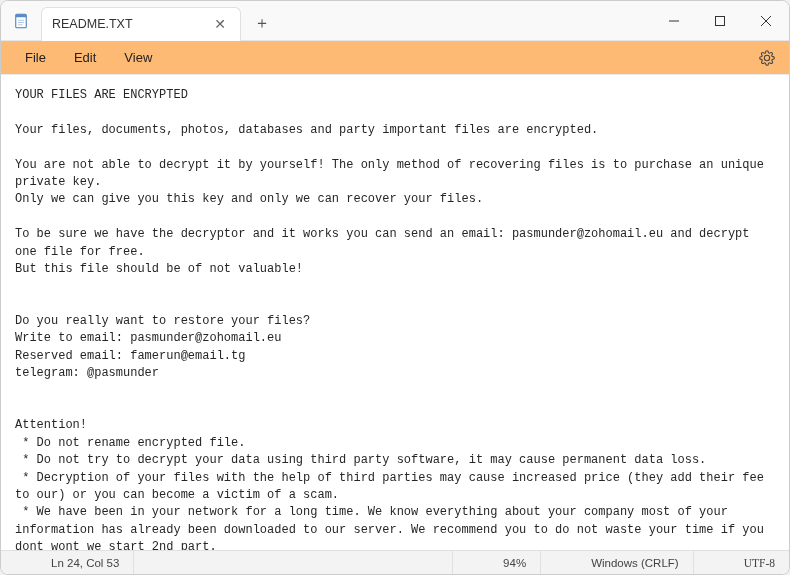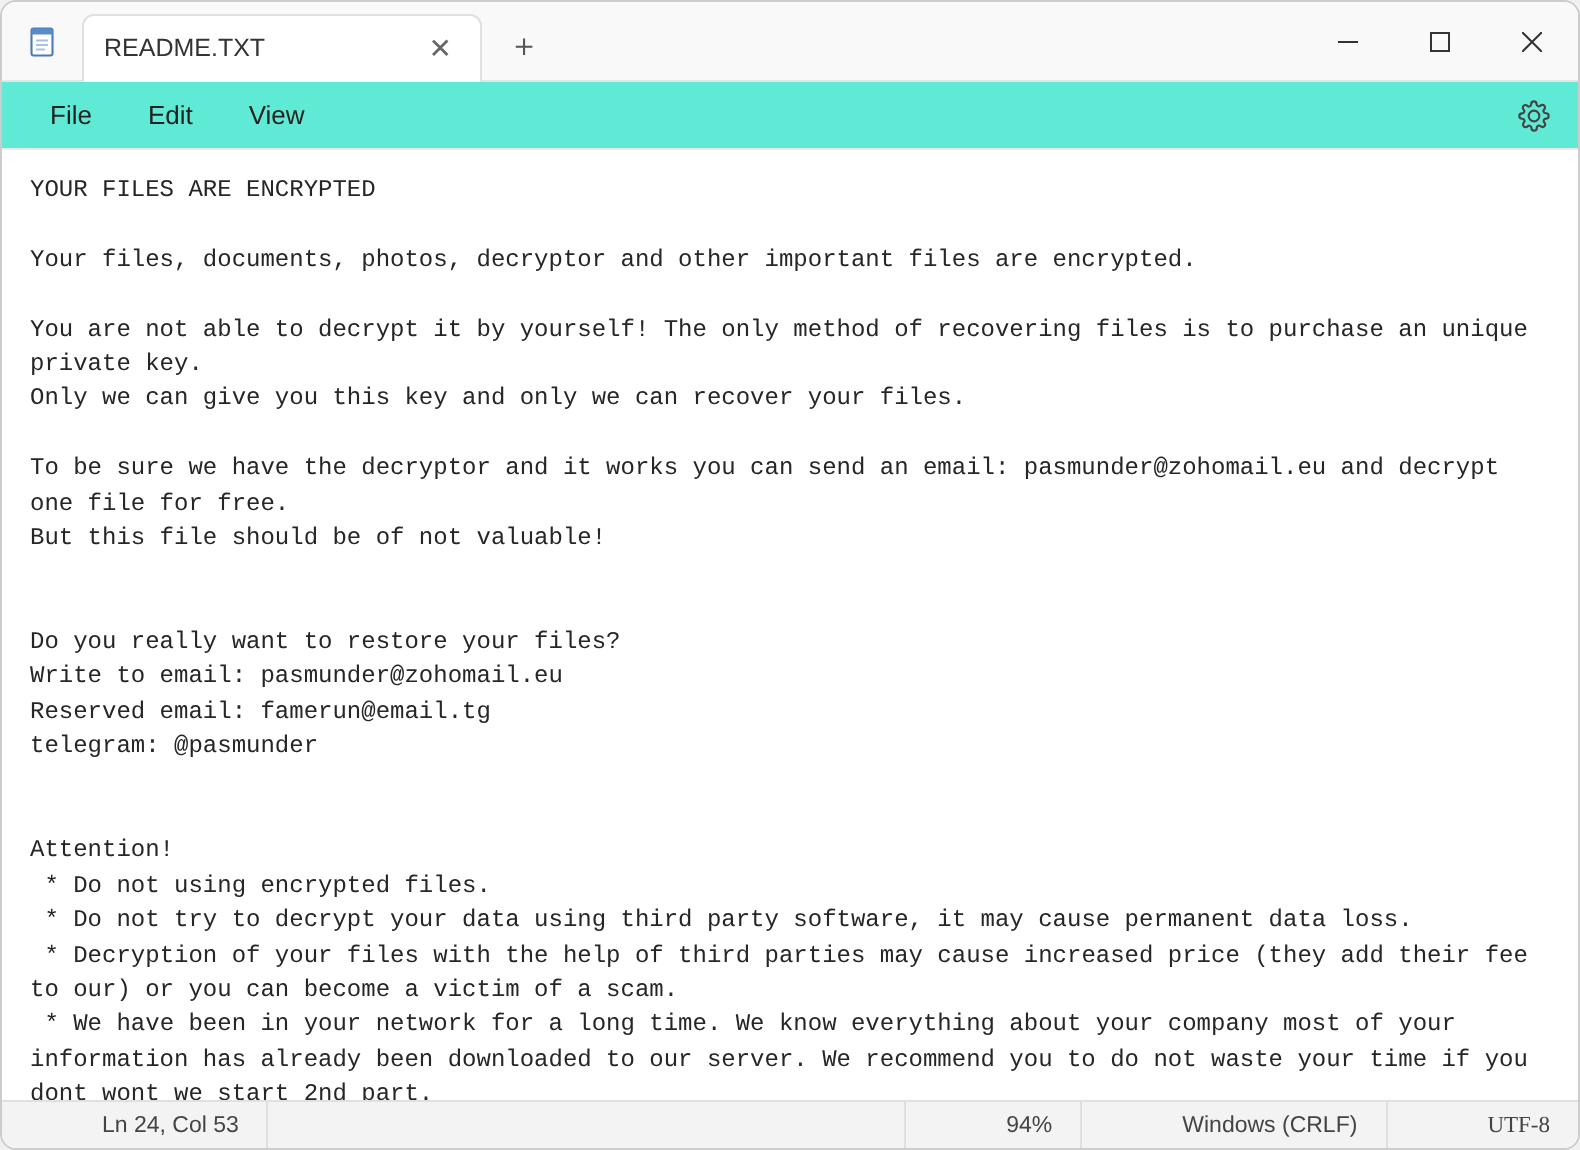--- a/index.html
+++ b/index.html
@@ -75,21 +75,21 @@
 .win-btn {
   width: 46px;
   display: flex;
   align-items: center;
   justify-content: center;
   color: #333;
   cursor: pointer;
 }
 .menubar {
   height: 34px;
-  background: #5eead4;
+  background: #fdba74;
   display: flex;
   align-items: center;
   padding: 0 10px;
   border-bottom: 1px solid #eaeaea;
   font-size: 13px;
   color: #222;
 }
 .menubar .menu-item {
   padding: 4px 14px;
   cursor: pointer;
@@ -180,37 +180,37 @@
     <div class="settings-btn">
       <svg width="16" height="16" viewBox="0 0 24 24">
         <path fill="none" stroke="#444" stroke-width="1.6" d="M12 8a4 4 0 100 8 4 4 0 000-8z"></path>
         <path fill="none" stroke="#444" stroke-width="1.6" d="M19.4 15a1.65 1.65 0 00.33 1.82l.06.06a2 2 0 11-2.83 2.83l-.06-.06a1.65 1.65 0 00-1.82-.33 1.65 1.65 0 00-1 1.51V21a2 2 0 11-4 0v-.09a1.65 1.65 0 00-1-1.51 1.65 1.65 0 00-1.82.33l-.06.06a2 2 0 11-2.83-2.83l.06-.06a1.65 1.65 0 00.33-1.82 1.65 1.65 0 00-1.51-1H3a2 2 0 110-4h.09a1.65 1.65 0 001.51-1 1.65 1.65 0 00-.33-1.82l-.06-.06a2 2 0 112.83-2.83l.06.06a1.65 1.65 0 001.82.33h0a1.65 1.65 0 001-1.51V3a2 2 0 114 0v.09a1.65 1.65 0 001 1.51 1.65 1.65 0 001.82-.33l.06-.06a2 2 0 112.83 2.83l-.06.06a1.65 1.65 0 00-.33 1.82v0a1.65 1.65 0 001.51 1H21a2 2 0 110 4h-.09a1.65 1.65 0 00-1.51 1z"></path>
       </svg>
     </div>
   </div>
 
   <div class="editor"><span>YOUR FILES ARE ENCRYPTED</span>
 <span></span>
-<span>Your files, documents, photos, decryptor and other important files are encrypted.</span>
+<span>Your files, documents, photos, databases and party important files are encrypted.</span>
 <span></span>
 <span>You are not able to decrypt it by yourself! The only method of recovering files is to purchase an unique private key.</span>
 <span>Only we can give you this key and only we can recover your files.</span>
 <span></span>
 <span>To be sure we have the decryptor and it works you can send an email: pasmunder@zohomail.eu and decrypt one file for free.</span>
 <span>But this file should be of not valuable!</span>
 <span></span>
 <span></span>
 <span>Do you really want to restore your files?</span>
 <span>Write to email: pasmunder@zohomail.eu</span>
 <span>Reserved email: famerun@email.tg</span>
 <span>telegram: @pasmunder</span>
 <span></span>
 <span></span>
 <span>Attention!</span>
-<span> * Do not using encrypted files.</span>
+<span> * Do not rename encrypted file.</span>
 <span> * Do not try to decrypt your data using third party software, it may cause permanent data loss.</span>
 <span> * Decryption of your files with the help of third parties may cause increased price (they add their fee to our) or you can become a victim of a scam.</span>
 <span> * We have been in your network for a long time. We know everything about your company most of your information has already been downloaded to our server. We recommend you to do not waste your time if you dont wont we start 2nd part.</span>
 
 </div>
 
   <div class="statusbar">
     <div class="cell">Ln 24, Col 53</div>
     <div class="spacer"></div>
     <div class="cell">94%</div>

